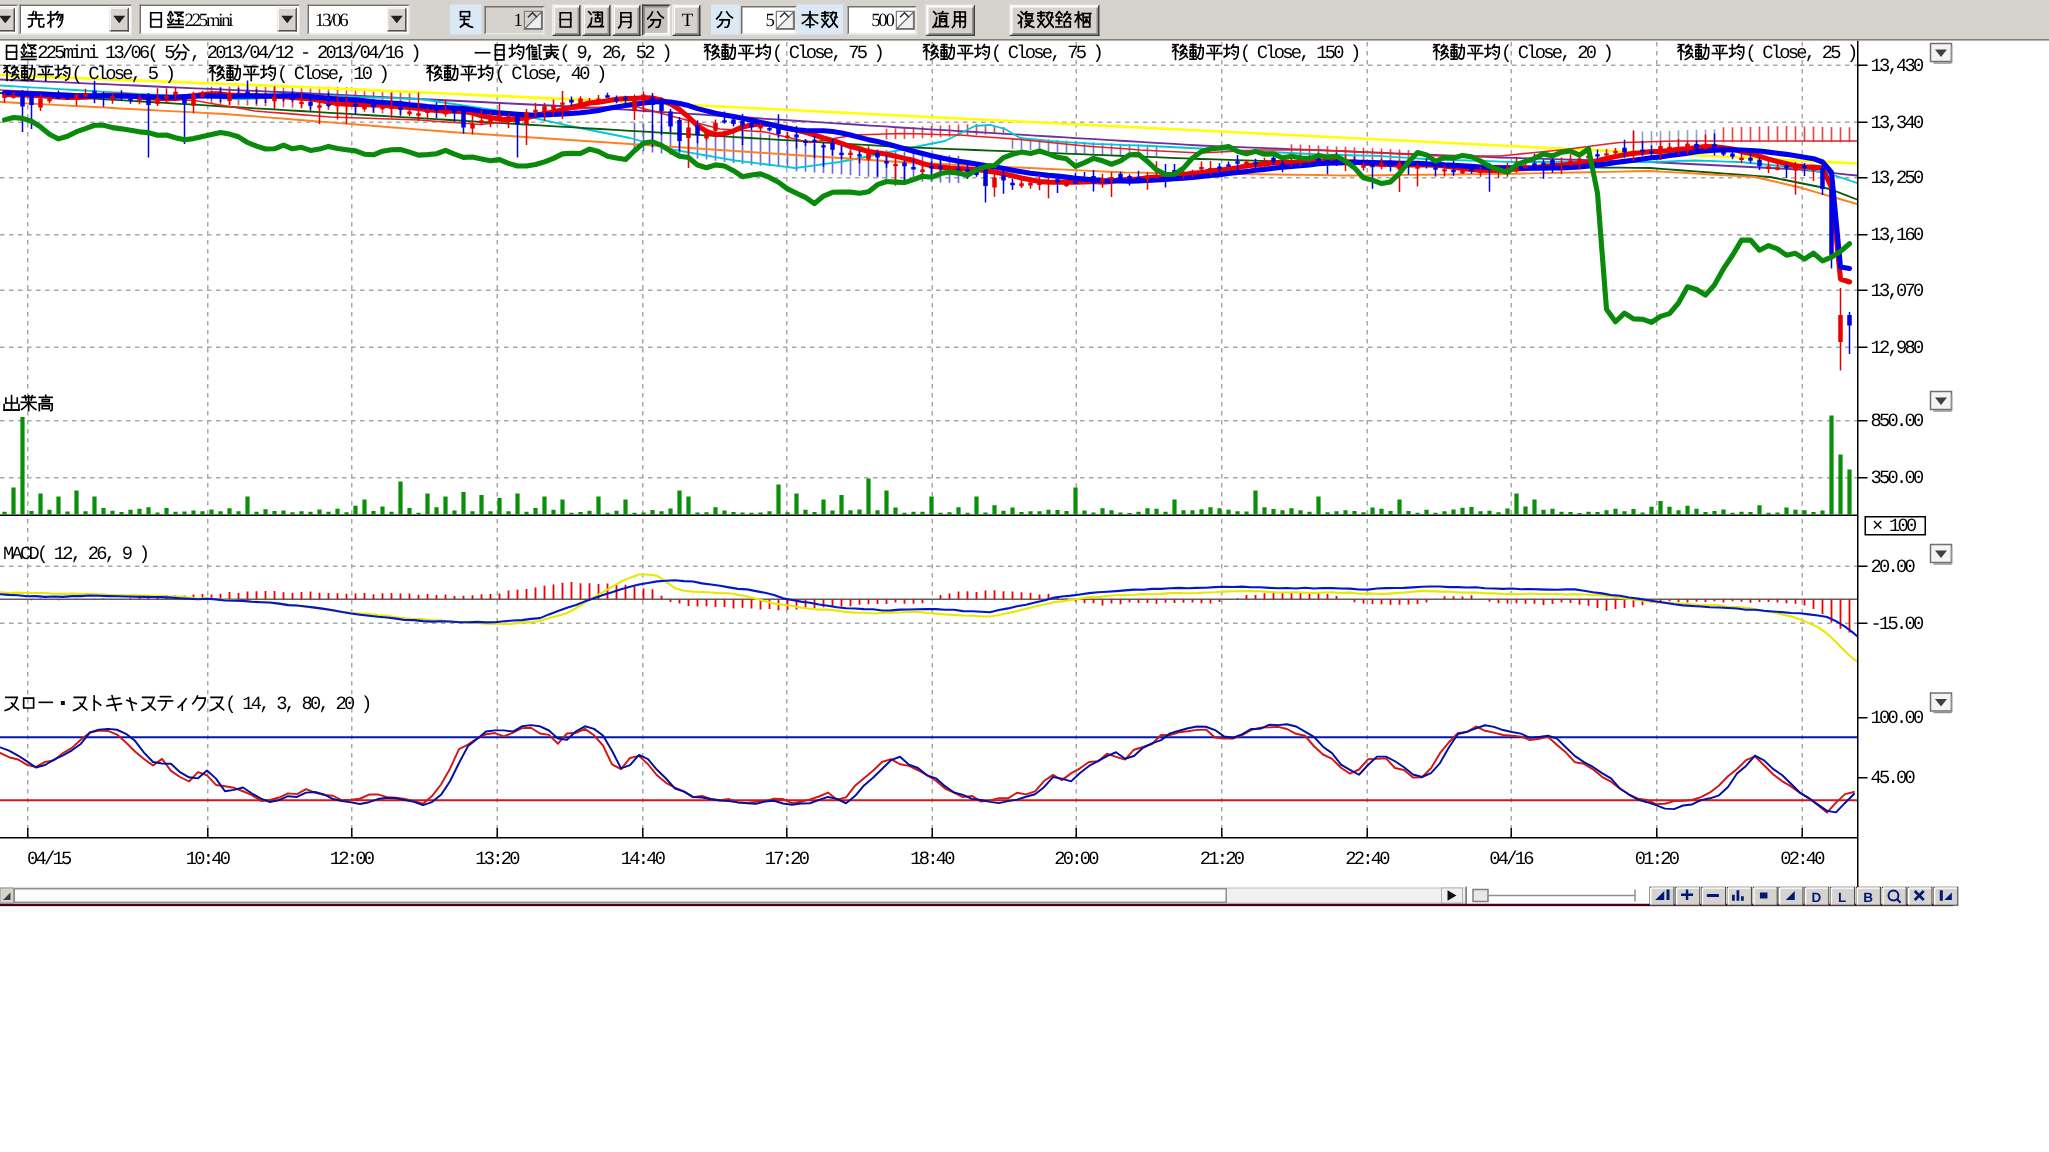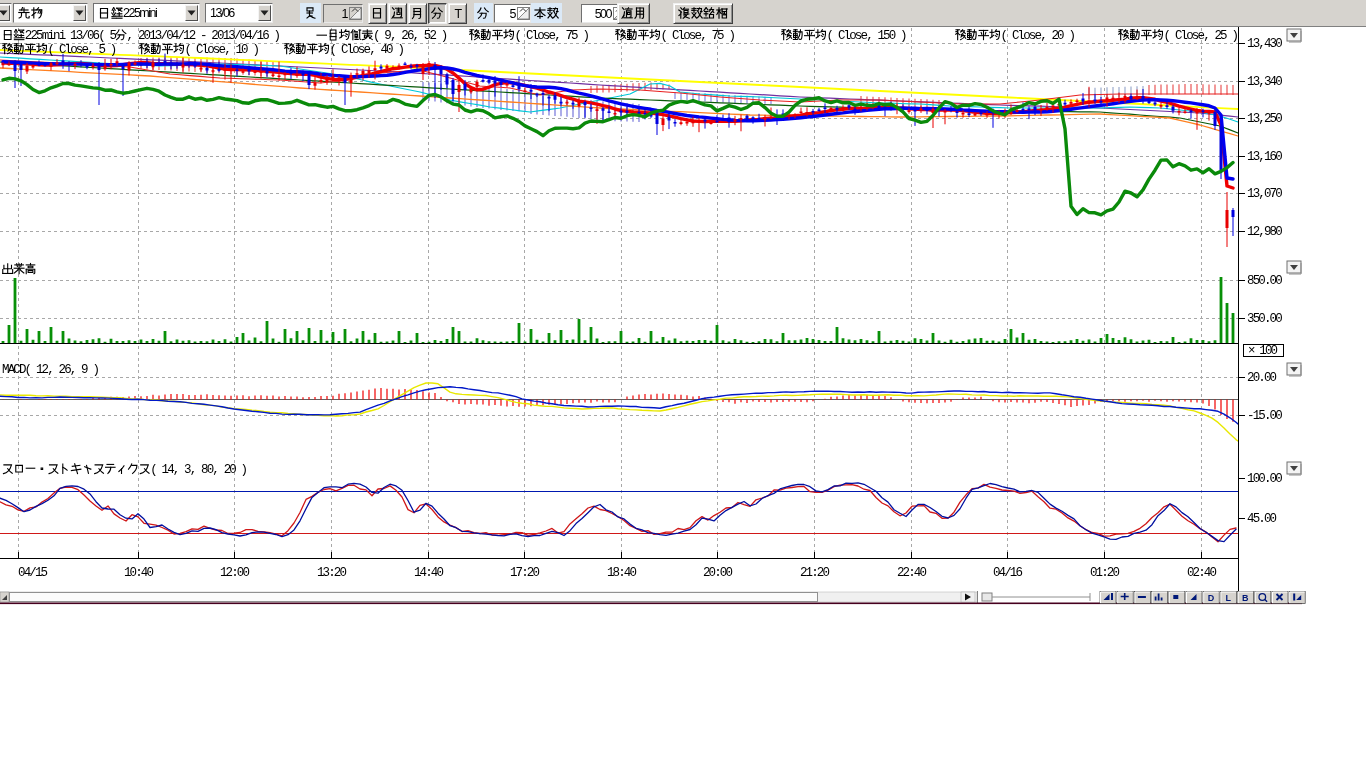--- a/index.html
+++ b/index.html
@@ -1,15 +1,15 @@
 <!DOCTYPE html>
 <html><head><meta charset="utf-8"><style>
 *{margin:0;padding:0;box-sizing:border-box}
 html,body{width:1366px;height:768px;background:#fff;overflow:hidden;position:relative;font-family:"Liberation Sans",sans-serif}
-.mt{font-family:Liberation Sans, sans-serif;font-size:12.5px;letter-spacing:-1.5px;color:#000;white-space:pre}
+.mt{font-family:Liberation Serif, serif;font-size:12.5px;letter-spacing:-1.5px;color:#000;white-space:pre}
 #toolbar{position:absolute;left:0;top:0;width:1366px;height:27px;background:#d6d3ce;border-bottom:1px solid #808080;z-index:5}
 .combo{position:absolute;top:3px;height:20px;background:#fff;border:1px solid;border-color:#707070 #e8e8e8 #e8e8e8 #707070;display:flex;align-items:center}
 .ctext{flex:1;padding-left:4px;display:flex;align-items:center;height:100%}
 .cbtn{width:13px;height:16px;margin:1px;margin-left:auto;background:#d6d3ce;border:1px solid;border-color:#f4f4f4 #505050 #505050 #f4f4f4;display:flex;align-items:center;justify-content:center}
 .blab{position:absolute;top:3px;height:20px;background:#dbe9f7;display:flex;align-items:center;justify-content:center}
 .spin{position:absolute;top:4px;height:19px;background:#fff;border:1px solid;border-color:#707070 #e8e8e8 #e8e8e8 #707070;display:flex;align-items:center;padding-left:2px}
 .spin.dis{background:#d6d3ce}
 .spin .mt{margin-left:auto;padding-right:2px}
 .spico{flex:none}
 .tbtn{position:absolute;top:3px;height:21px;background:#d6d3ce;border:1px solid;border-color:#f0f0f0 #404040 #404040 #f0f0f0;box-shadow:inset 1px 1px 0 #fff, inset -1px -1px 0 #909090;display:flex;align-items:center;justify-content:center}
@@ -658,21 +658,21 @@
       </svg>
     </div>
     <div class="blab" style="left:531px;width:31px">
       <svg class="kg" width="12.5" height="12.5" viewBox="0 0 12.5 12.5">
         <use href="#k10"></use>
       </svg>
       <svg class="kg" width="12.5" height="12.5" viewBox="0 0 12.5 12.5">
         <use href="#k11"></use>
       </svg>
     </div>
-    <div class="spin" style="left:581px;width:46px">
+    <div class="spin" style="left:565px;width:46px">
       <span class="mt" style="margin-left:auto">500</span>
       <svg class="spico" width="13" height="13" viewBox="0 0 13 13">
         <rect x="0.5" y="0.5" width="12" height="12" fill="#fff" stroke="#808080"></rect>
         <path d="M12 1 L12 12 L1 12 Z" fill="#efefef" stroke="#707070" stroke-width="0.8"></path>
         <path d="M3 4.5 l3 -3 l3 3" fill="none" stroke="#303030"></path>
       </svg>
     </div>
     <div class="tbtn" style="left:617px;width:33px;">
       <svg class="kg" width="12.5" height="12.5" viewBox="0 0 12.5 12.5">
         <use href="#k12"></use>

